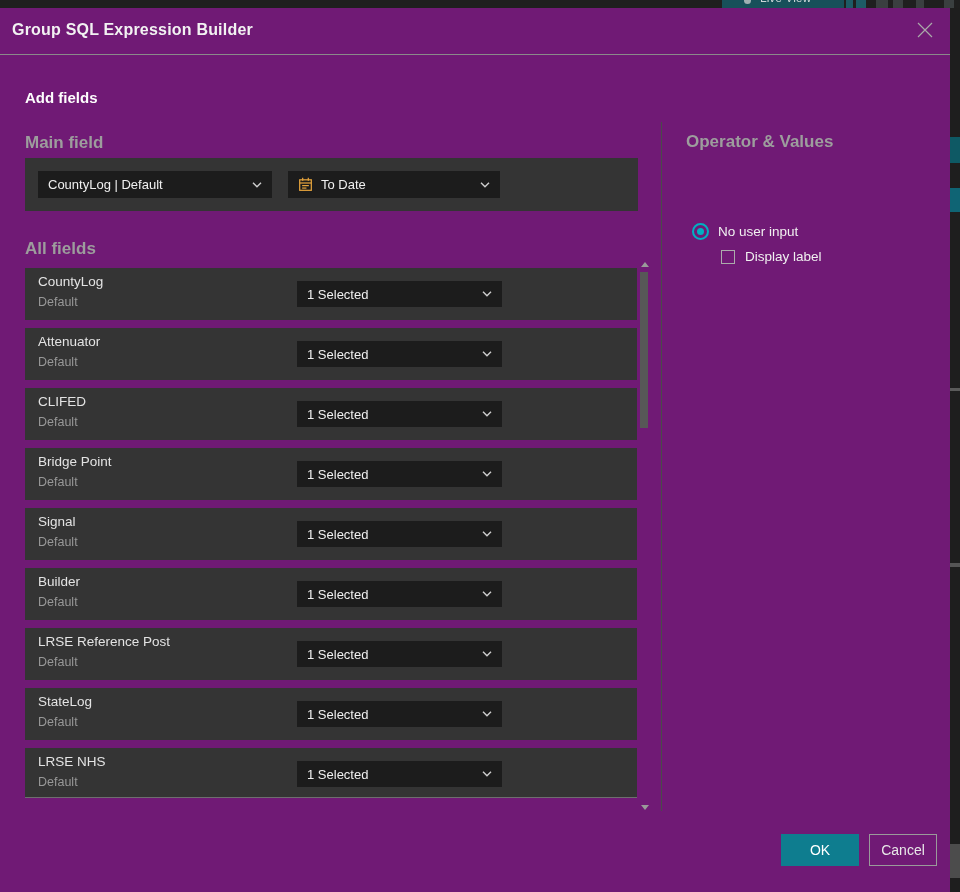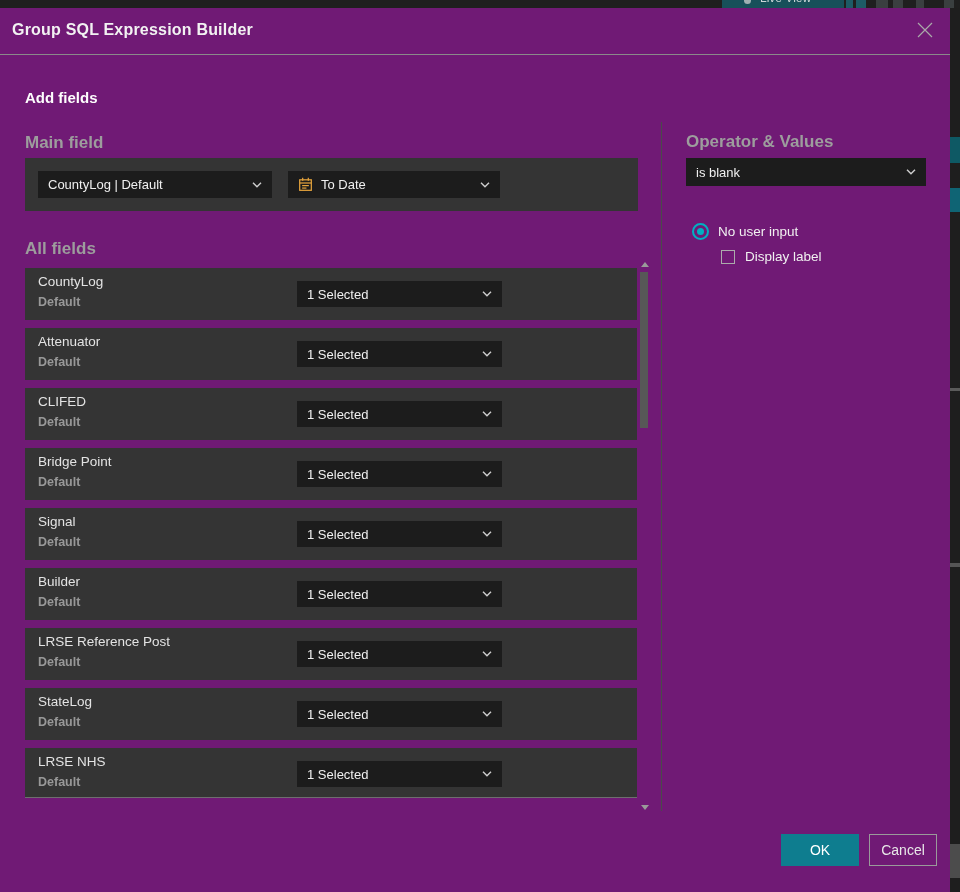--- a/index.html
+++ b/index.html
@@ -28,21 +28,21 @@
   .dd{position:absolute;background:#1c1c1c;display:flex;align-items:center;padding:0 10px;cursor:pointer;}
   .dd .lbl{font-size:13px;color:#f0f0f0;white-space:nowrap;overflow:hidden;}
   .dd .chev{margin-left:auto;display:flex;align-items:center;}
   .dd-main1{left:13px;top:13px;width:234px;height:27px;}
   .dd-main2{left:263px;top:13px;width:212px;height:27px;}
   .cal-ic{margin-right:8px;display:flex;align-items:center;}
 
   .list-viewport{position:absolute;left:25px;top:260px;width:612px;height:530px;overflow:hidden;border-bottom:1px solid #6e6e6e;}
   .field-row{position:relative;width:612px;height:52px;margin-bottom:8px;background:#343434;}
   .row-name{position:absolute;left:13px;top:6px;font-size:13.5px;color:#e3e3e3;}
-  .row-sub{position:absolute;left:13px;top:27px;font-size:12.5px;color:#989898;font-weight:bold;}
+  .row-sub{position:absolute;left:13px;top:27px;font-size:12.5px;color:#989898;}
   .dd-row{left:272px;top:13px;width:205px;height:26px;}
 
   
   .sbar{position:absolute;left:640px;top:254px;width:9px;height:548px;}
   .sb-up{position:absolute;left:1px;top:0;width:0;height:0;border-left:4px solid transparent;border-right:4px solid transparent;border-bottom:5px solid #9a9a9a;cursor:pointer;}
   .sb-down{position:absolute;left:1px;bottom:0;width:0;height:0;border-left:4px solid transparent;border-right:4px solid transparent;border-top:5px solid #9a9a9a;cursor:pointer;}
   .sb-thumb{position:absolute;left:0;top:10px;width:8px;height:156px;background:#575757;cursor:pointer;}
 
   .v-divider{position:absolute;left:661px;top:114px;width:1px;height:689px;background:#4a4a4a;}
 
@@ -254,28 +254,20 @@
 
     <div class="sbar">
       <div class="sb-up"></div>
       <div class="sb-thumb"></div>
       <div class="sb-down"></div>
     </div>
 
     <div class="v-divider"></div>
 
     <div class="sub-heading" style="left:686px;top:124px;">Operator &amp; Values</div>
-    <div class="dd dd-operator">
-      <span class="lbl">is blank</span>
-      <span class="chev">
-        <svg width="10" height="6" viewBox="0 0 10 6">
-            <path d="M1 .7 L5 4.7 L9 .7" fill="none" stroke="#cfcfcf" stroke-width="1.4"></path>
-          </svg>
-      </span>
-    </div>
 
     <div class="radio-wrap">
       <span class="radio-outer">
           <span class="radio-dot"></span>
         </span>
       <span class="radio-lbl">No user input</span>
     </div>
 
     <div class="check-wrap">
       <span class="checkbox"></span>

